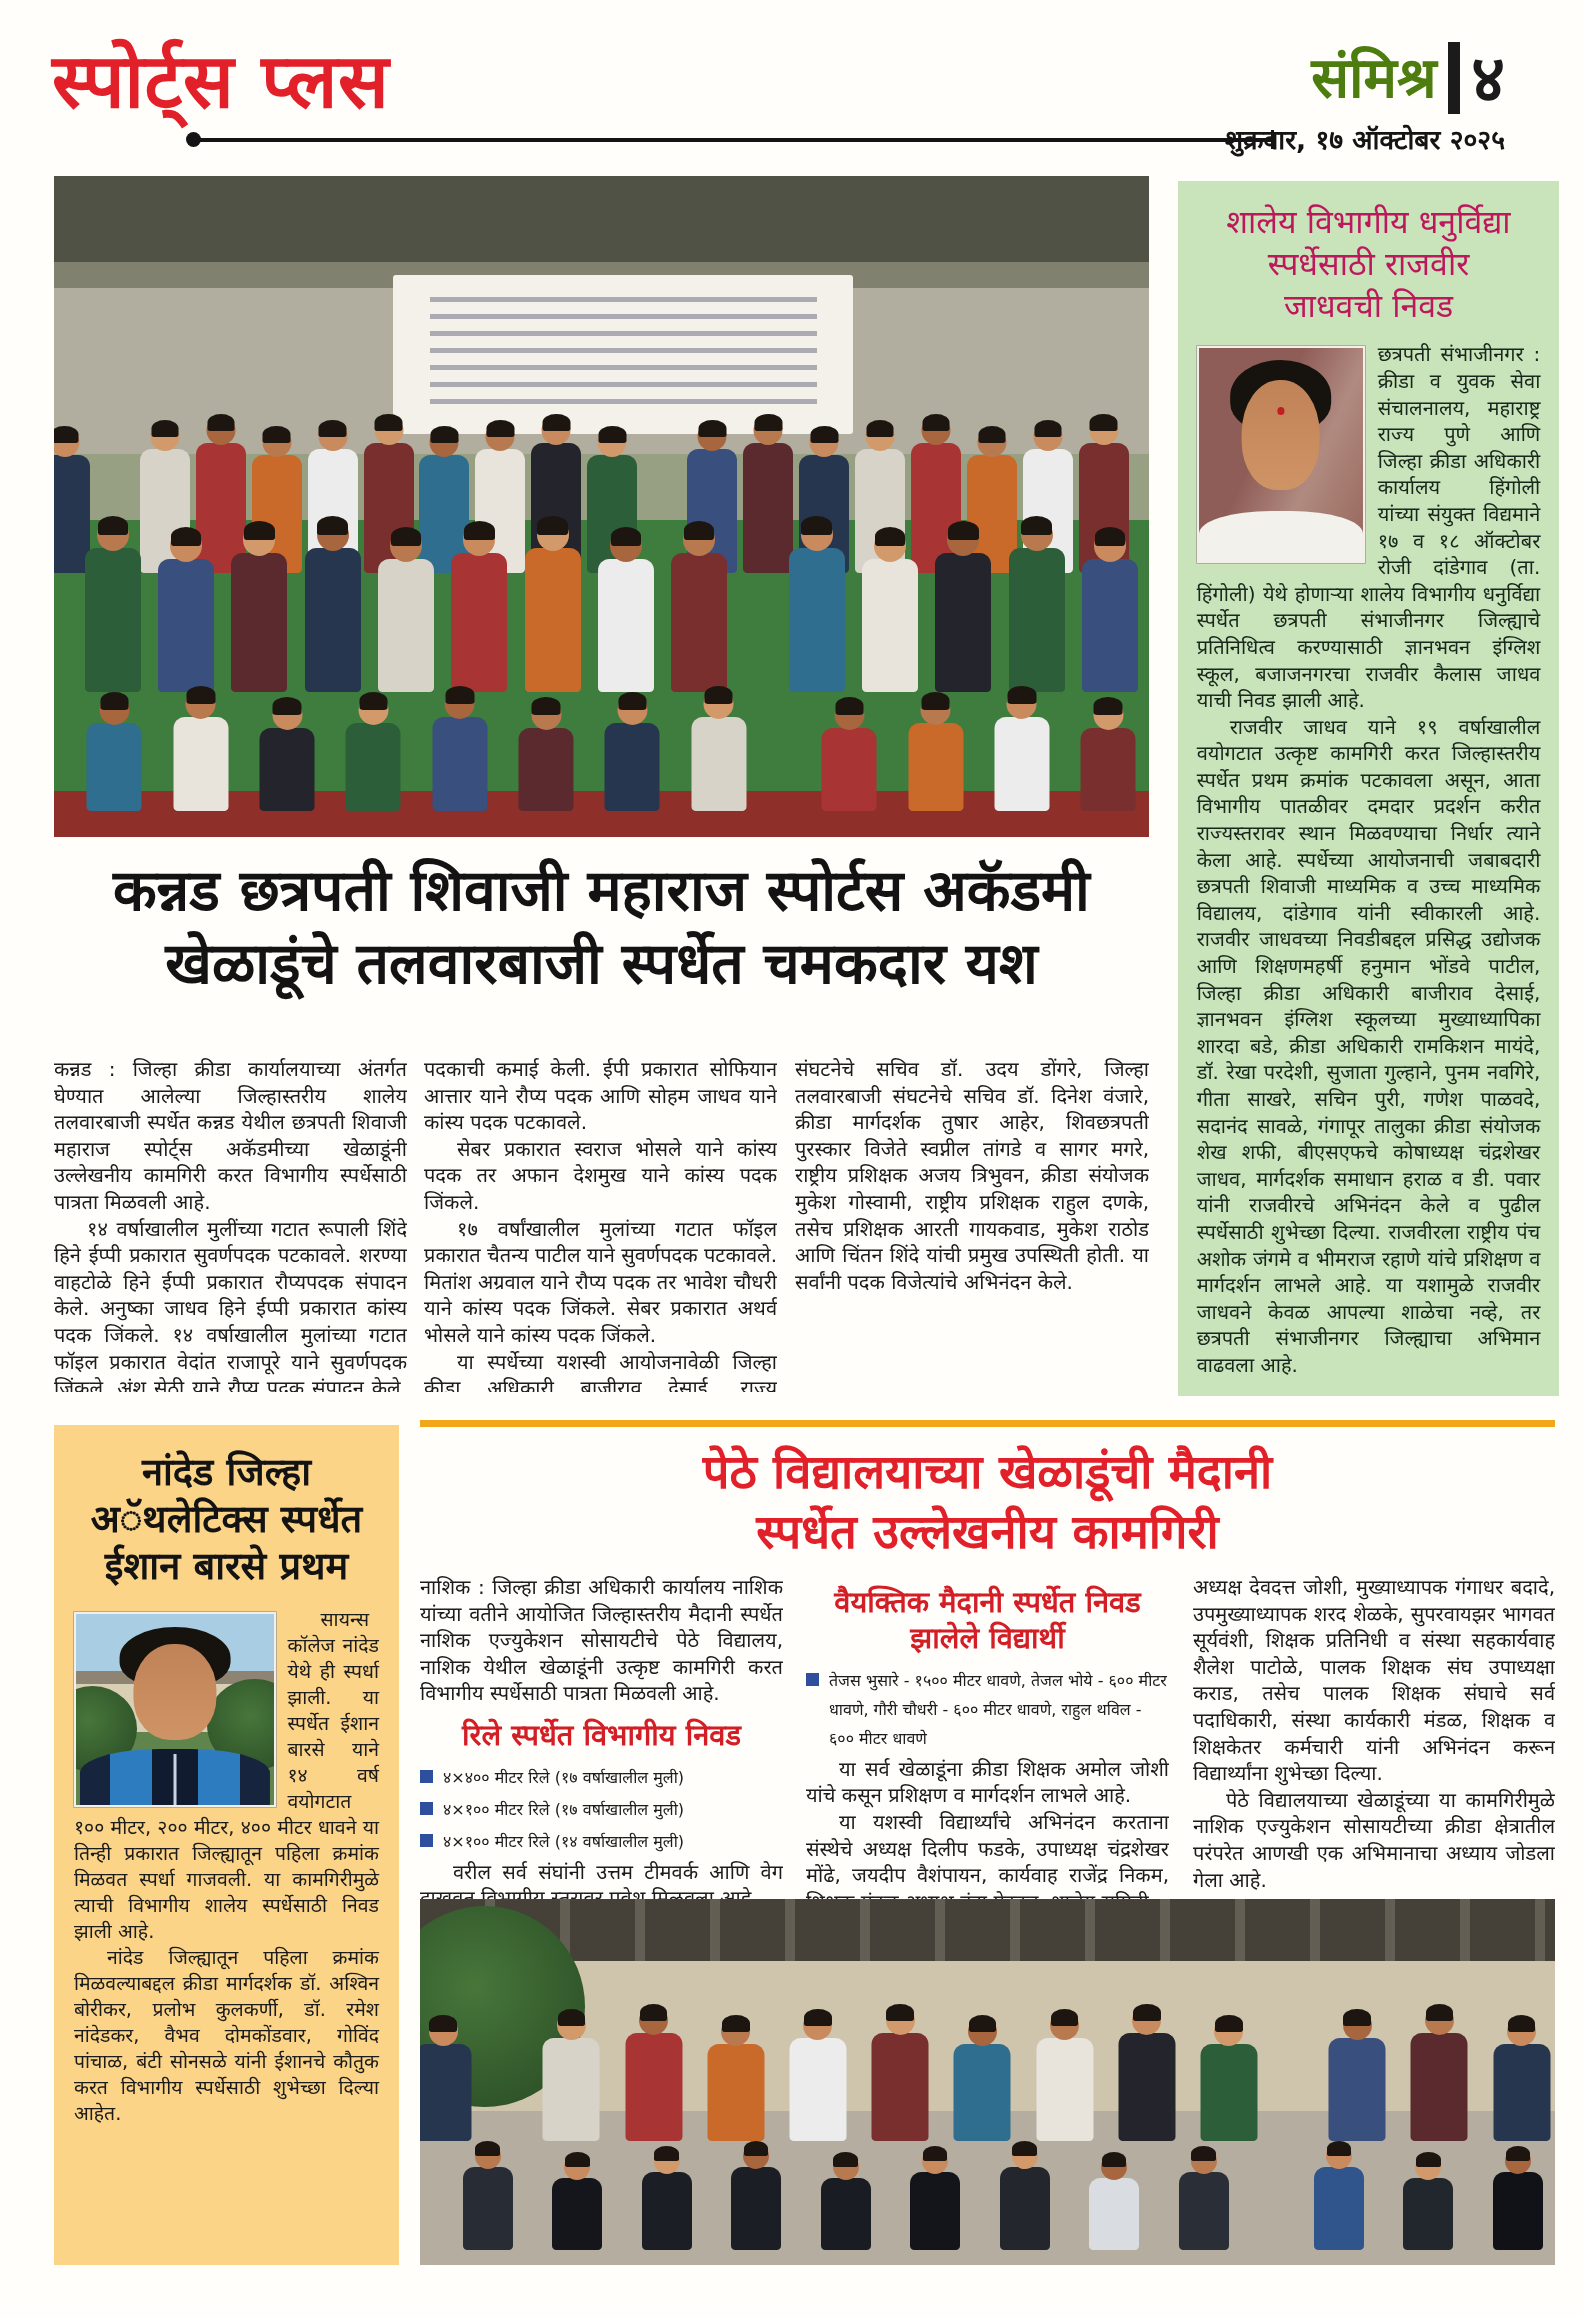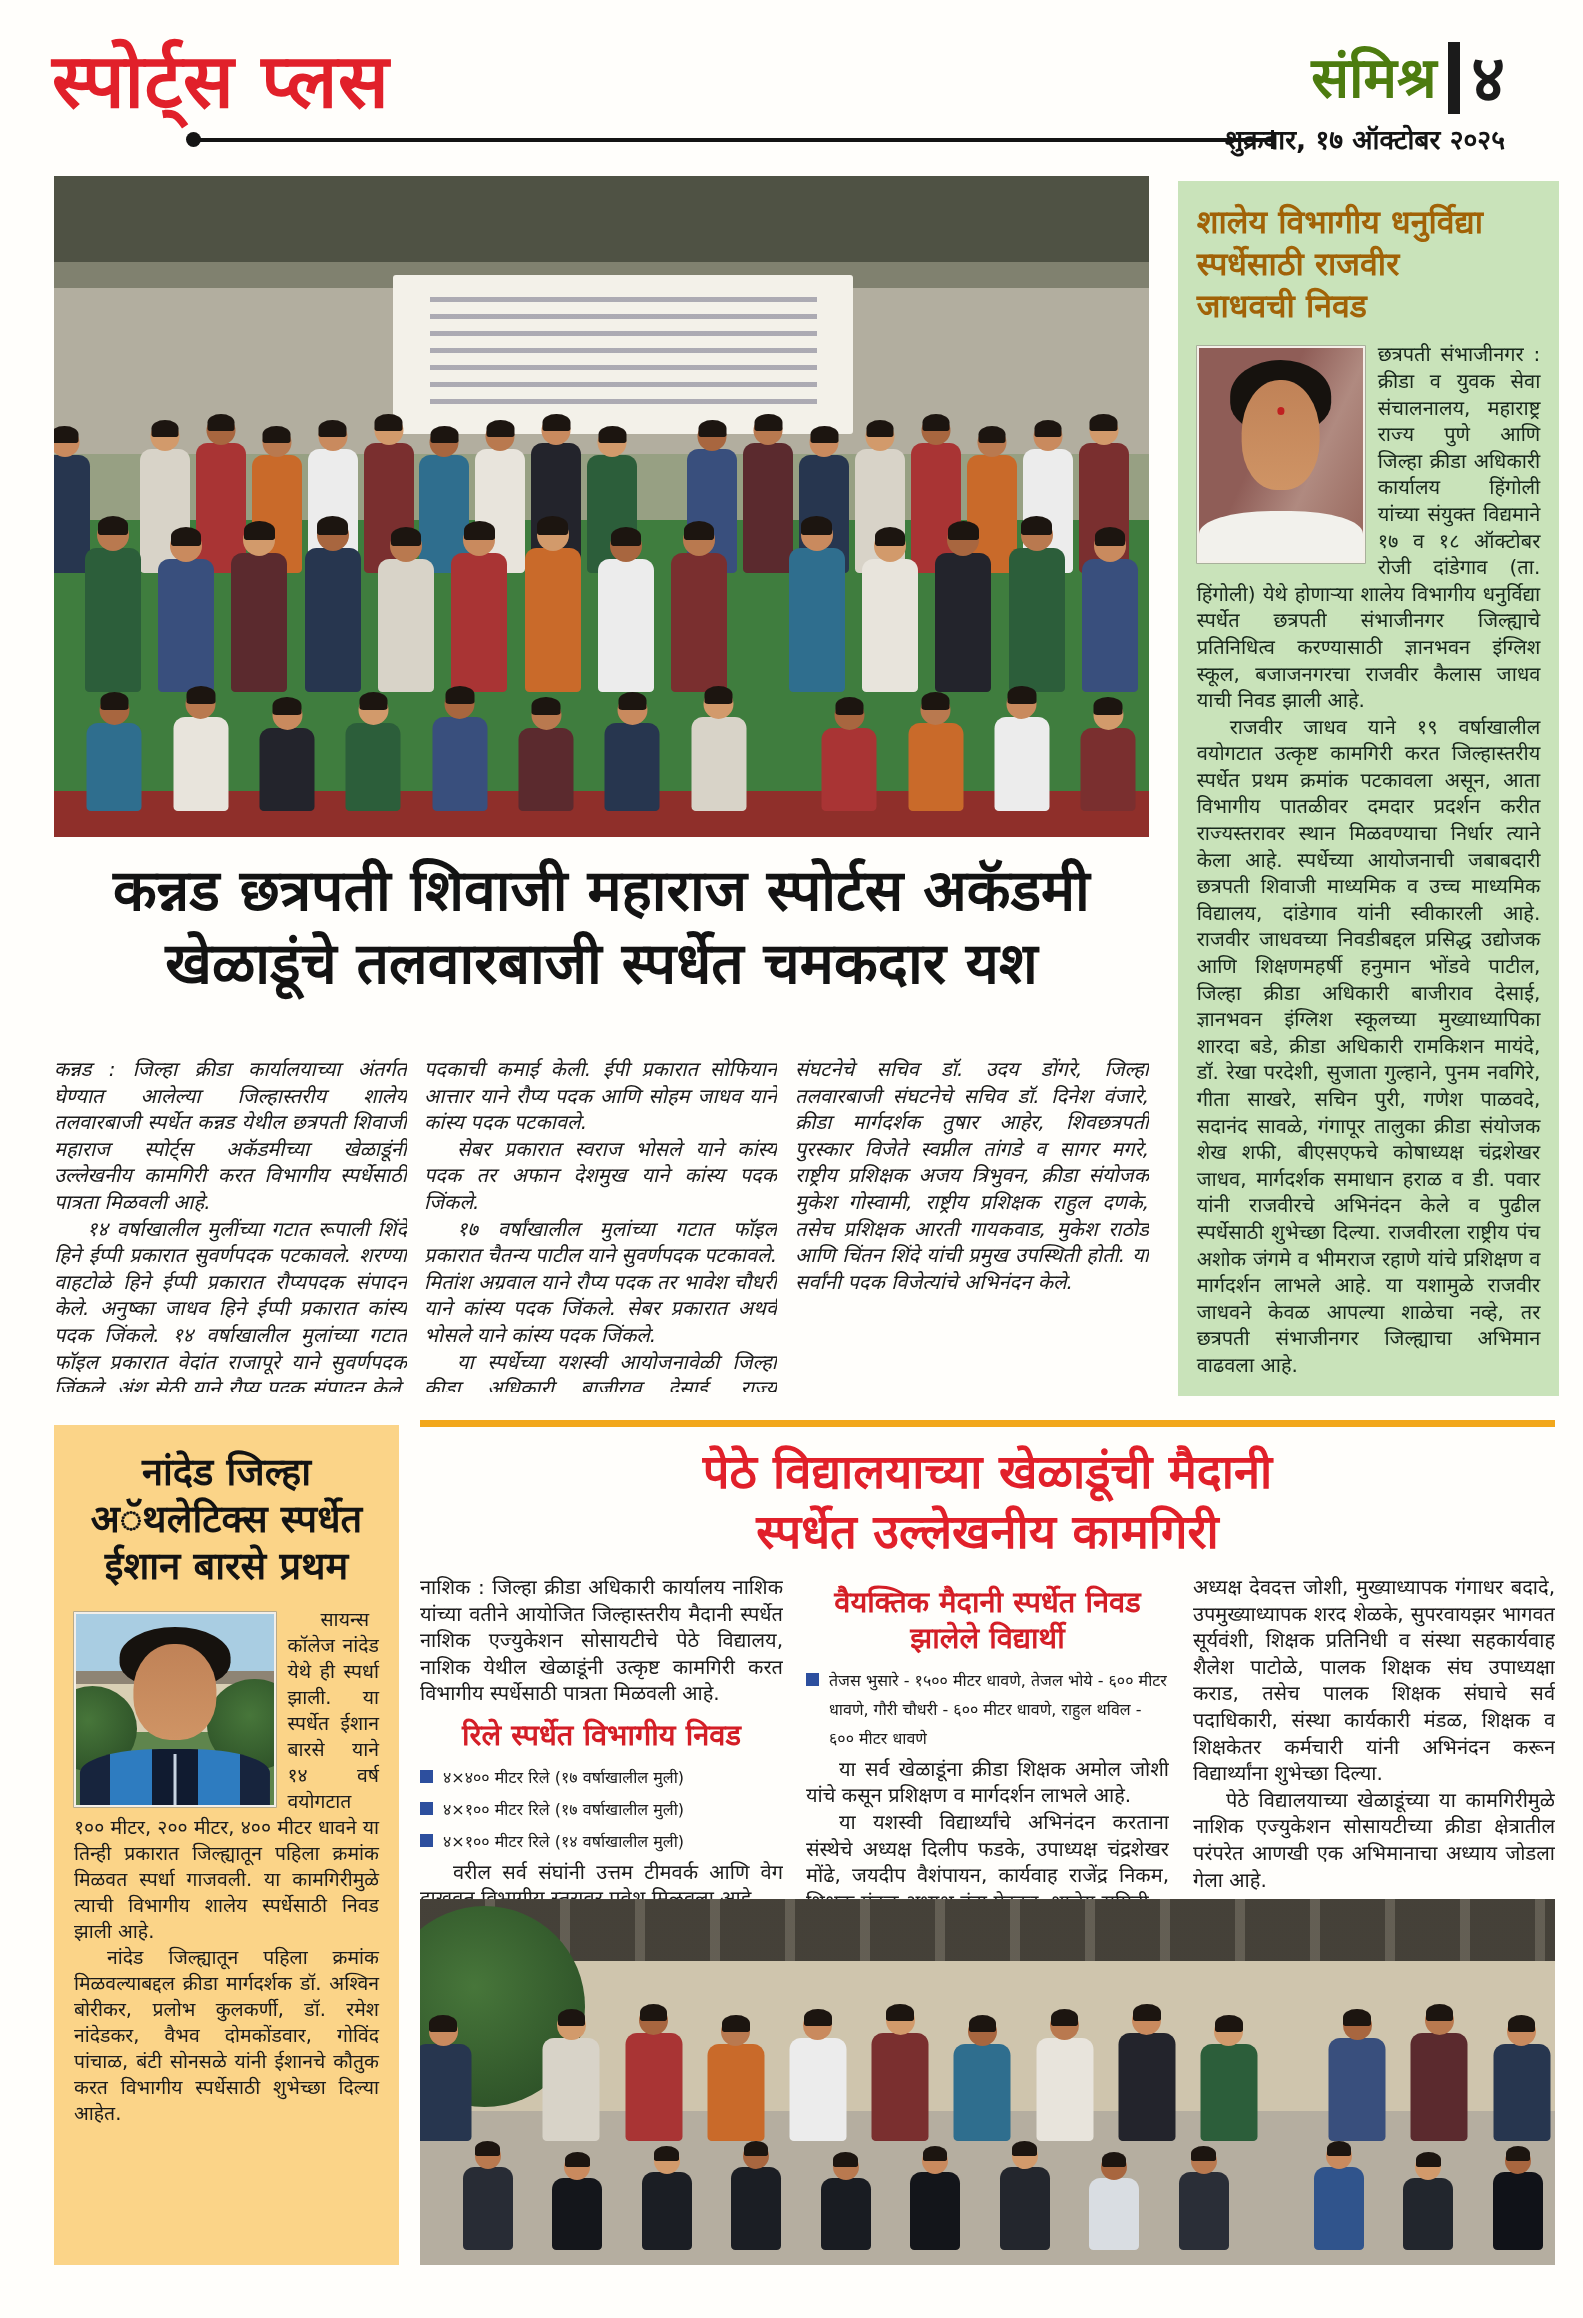--- a/index.html
+++ b/index.html
@@ -65,22 +65,22 @@
     content:'';position:absolute;top:-2.2px;left:0.7px;right:0.7px;height:58%;
     background:#1c1510;border-radius:50% 50% 14% 14%;
   }
 
   
   .green-box{
     position:absolute;left:1178px;top:181px;width:381px;height:1215px;
     background:#c9e3ba;box-sizing:border-box;padding:20px 18.7px;
   }
   .green-box h2{
-    margin:0 0 14.4px;font-size:32px;line-height:42px;text-align:left;
-    font-weight:700;color:#a16207;
+    margin:0 0 14.4px;font-size:32px;line-height:42px;text-align:center;
+    font-weight:400;color:#be185d;
   }
   .green-box .bodytext p{color:#18271c;}
   .portrait{position:relative;overflow:hidden;border:2.2px solid #f4efe8;box-shadow:0 0 0 0.7px #9a9a8e;}
   .portrait-rajveer{
     float:left;width:164px;height:213px;margin:4.3px 13px 4.3px 0;
     background:linear-gradient(115deg,#8f5d57 0 40%,#b08a80 65%,#96655a 100%);
   }
   .p-hair{position:absolute;left:50%;transform:translateX(-50%);background:#16120e;border-radius:50% 50% 42% 42%;}
   .p-face{position:absolute;left:50%;transform:translateX(-50%);background:linear-gradient(#c08257,#cf9465);border-radius:48% 48% 44% 44%;}
   .p-shirt{position:absolute;left:50%;transform:translateX(-50%);bottom:-1.4px;border-radius:44% 44% 0 0;}
@@ -88,21 +88,21 @@
   .portrait-rajveer .p-hair{top:6%;width:62%;height:34%;}
   .portrait-rajveer .p-face{top:15%;width:48%;height:52%;}
   .portrait-rajveer .p-shirt{width:100%;height:24%;background:#f2f1ec;}
   .portrait-rajveer .p-bindi{top:28%;}
 
   
   .fencing-headline{
     position:absolute;left:54px;top:854px;width:1095px;text-align:center;
     font-size:57px;line-height:73px;font-weight:800;color:#131313;
   }
-  .col{position:absolute;top:1056px;height:336px;overflow:hidden;font-style:italic;}
+  .col{position:absolute;top:1056px;height:336px;overflow:hidden;}
   .col-1{left:54px;width:353px;}
   .col-2{left:424px;width:353px;}
   .col-3{left:795px;width:354px;}
 
   
   .orange-box{
     position:absolute;left:54px;top:1425px;width:345px;height:840px;
     background:#fbd488;box-sizing:border-box;padding:18.7px 20px;
   }
   .orange-box h2{

